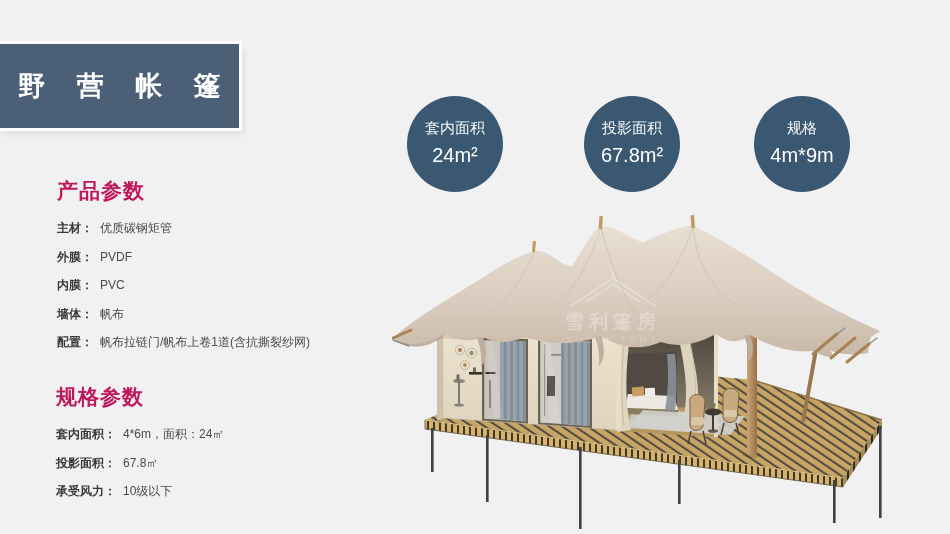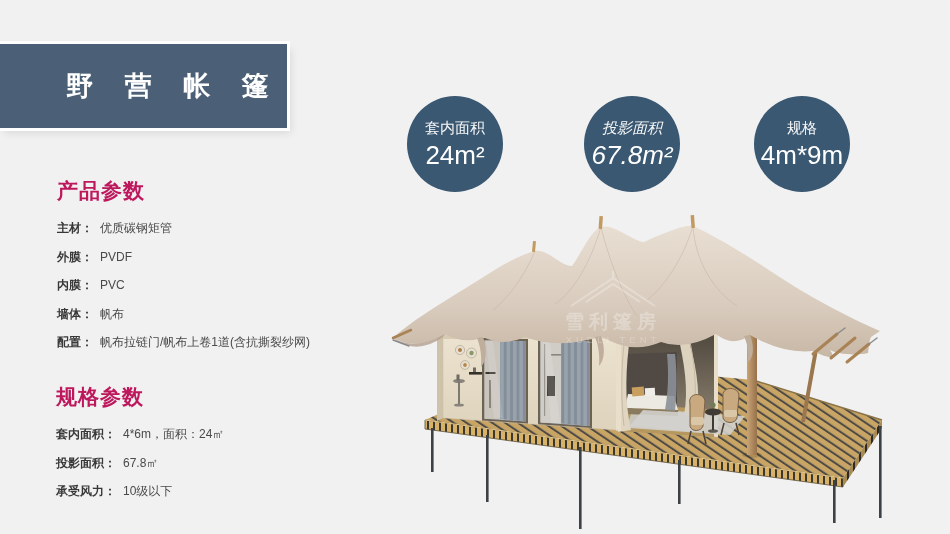--- a/index.html
+++ b/index.html
@@ -8,36 +8,36 @@
     background:#f1f1f2;
     font-family:"Liberation Sans","DejaVu Sans",sans-serif;
     -webkit-font-smoothing:antialiased;
   }
   
   .title-box{
     position:absolute;left:0;top:44px;width:239px;height:84px;
     background:#4b6076;
     outline:3px solid #ffffff;
     box-shadow:4px 5px 8px rgba(0,0,0,.10);
-    display:flex;align-items:center;justify-content:center;padding-left:48px;
+    display:flex;align-items:center;justify-content:center;
   }
   .title-box span{
     color:#ffffff;font-size:27px;font-weight:700;letter-spacing:12px;
     text-indent:12px;white-space:nowrap;
   }
   
   .badge{
     position:absolute;top:96px;width:96px;height:96px;border-radius:50%;
     background:#3a5871;color:#fff;
     display:flex;flex-direction:column;align-items:center;justify-content:center;
   }
   .badge .b-label{font-size:15px;line-height:18px;opacity:.96;margin-bottom:4px;}
-  .badge .b-value{font-size:26px;line-height:28px;font-weight:400;white-space:nowrap;}
+  .badge .b-value{font-size:20px;line-height:28px;font-weight:400;white-space:nowrap;}
   #badge-1{left:407px;}
-  #badge-2{left:584px;font-style:italic;}
+  #badge-2{left:584px;}
   #badge-3{left:754px;}
   
   .params{position:absolute;white-space:nowrap;}
   #product-params{left:57px;top:177px;}
   #spec-params{left:56px;top:383px;}
   .params h2{
     margin:0 0 9px 0;font-size:21px;font-weight:700;color:#be185d;letter-spacing:1px;
   }
   .param-row{font-size:12px;line-height:28.5px;color:#4a4a4a;}
   .param-label{font-weight:700;color:#383838;margin-right:7px;}

